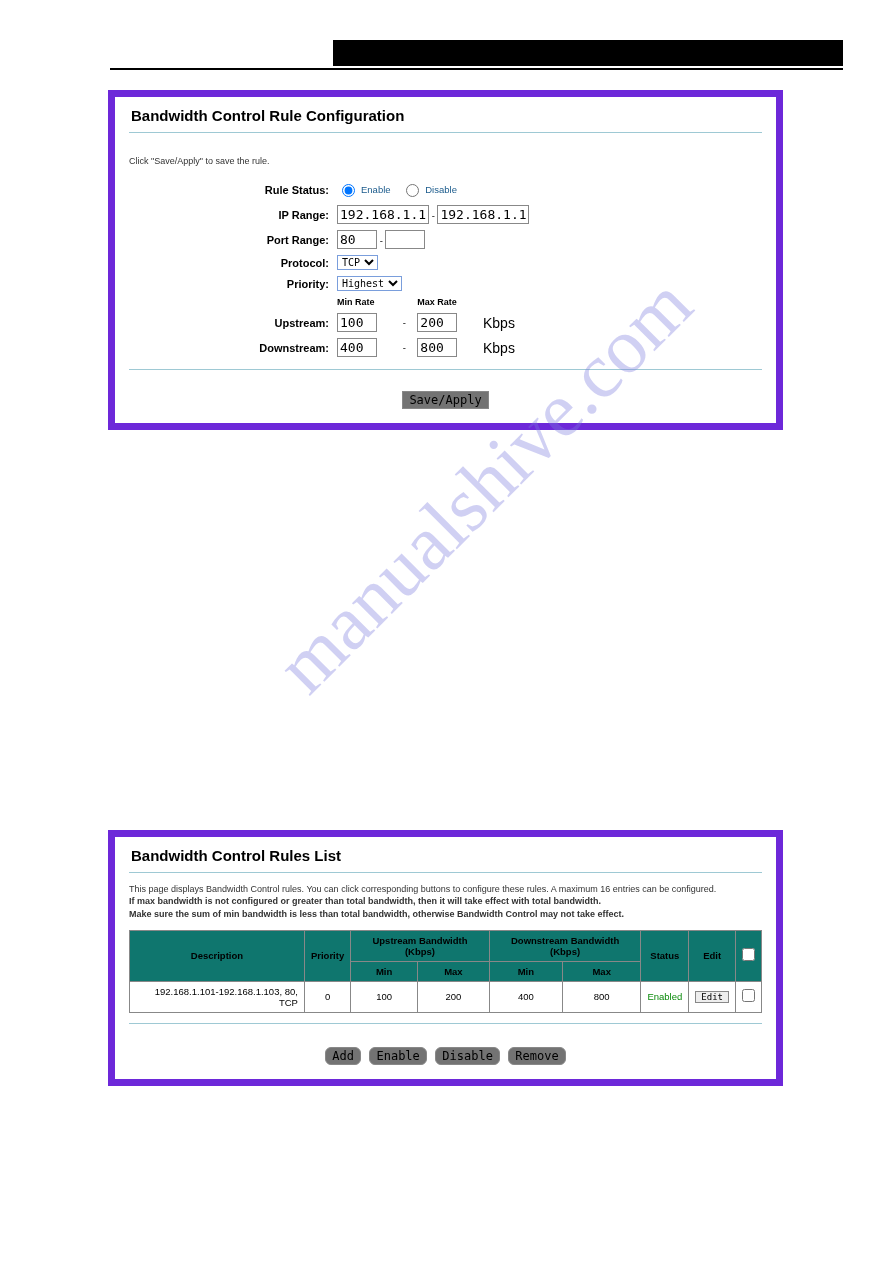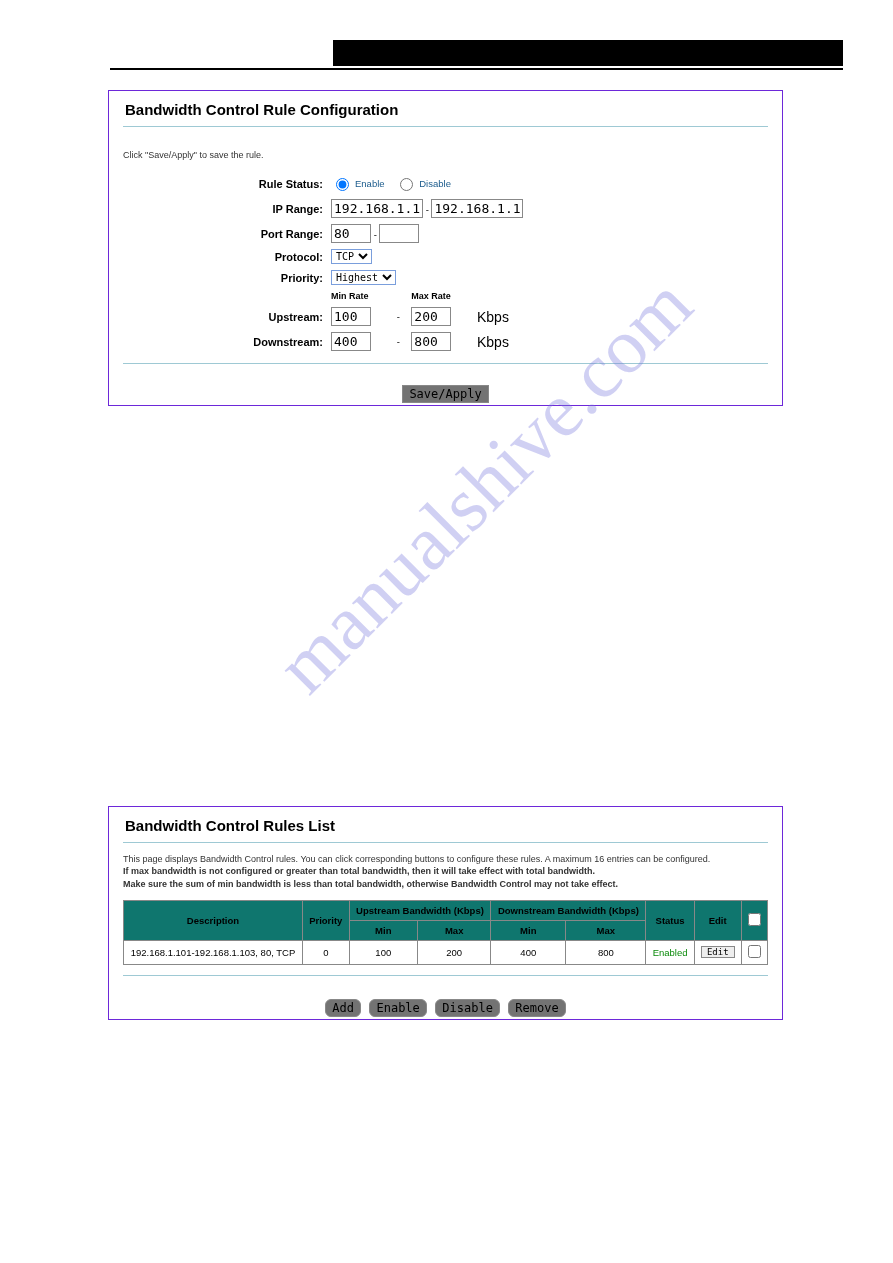--- a/index.html
+++ b/index.html
@@ -16,23 +16,23 @@
     background: #000;
     height: 26px;
     margin: 0 0 2px 283px;
   }
   .hline {
     border-top: 2px solid #000;
     margin: 0 0 20px 60px;
   }
 
   .panel {
-    border: 1px solid #6d28d9;
+    border: 7px solid #6d28d9;
     margin: 0 60px 20px 58px;
-    padding: 6px 14px 2px 14px;
+    padding: 6px 14px 14px 14px;
     background: #fff;
     position: relative;
   }
   .panel-title {
     font-size: 15px;
     font-weight: bold;
     padding: 4px 0 8px 2px;
   }
   .sep {
     border-top: 1px solid #9ec9d4;
@@ -265,21 +265,21 @@
         <th rowspan="2">Edit</th>
         <th rowspan="2"><input type="checkbox" class="cb" style=""></th>
       </tr>
       <tr>
         <th>Min</th>
         <th>Max</th>
         <th>Min</th>
         <th>Max</th>
       </tr>
       <tr>
-        <td style="text-align:center">192.168.1.101-192.168.1.103, 80, TCP</td>
+        <td style="text-align:right">192.168.1.101-192.168.1.103, 80, TCP</td>
         <td>0</td>
         <td>100</td>
         <td>200</td>
         <td>400</td>
         <td>800</td>
         <td class="status-en">Enabled</td>
         <td><button class="edit-btn">Edit</button></td>
         <td><input type="checkbox" class="cb" style=""></td>
       </tr>
     </tbody>

